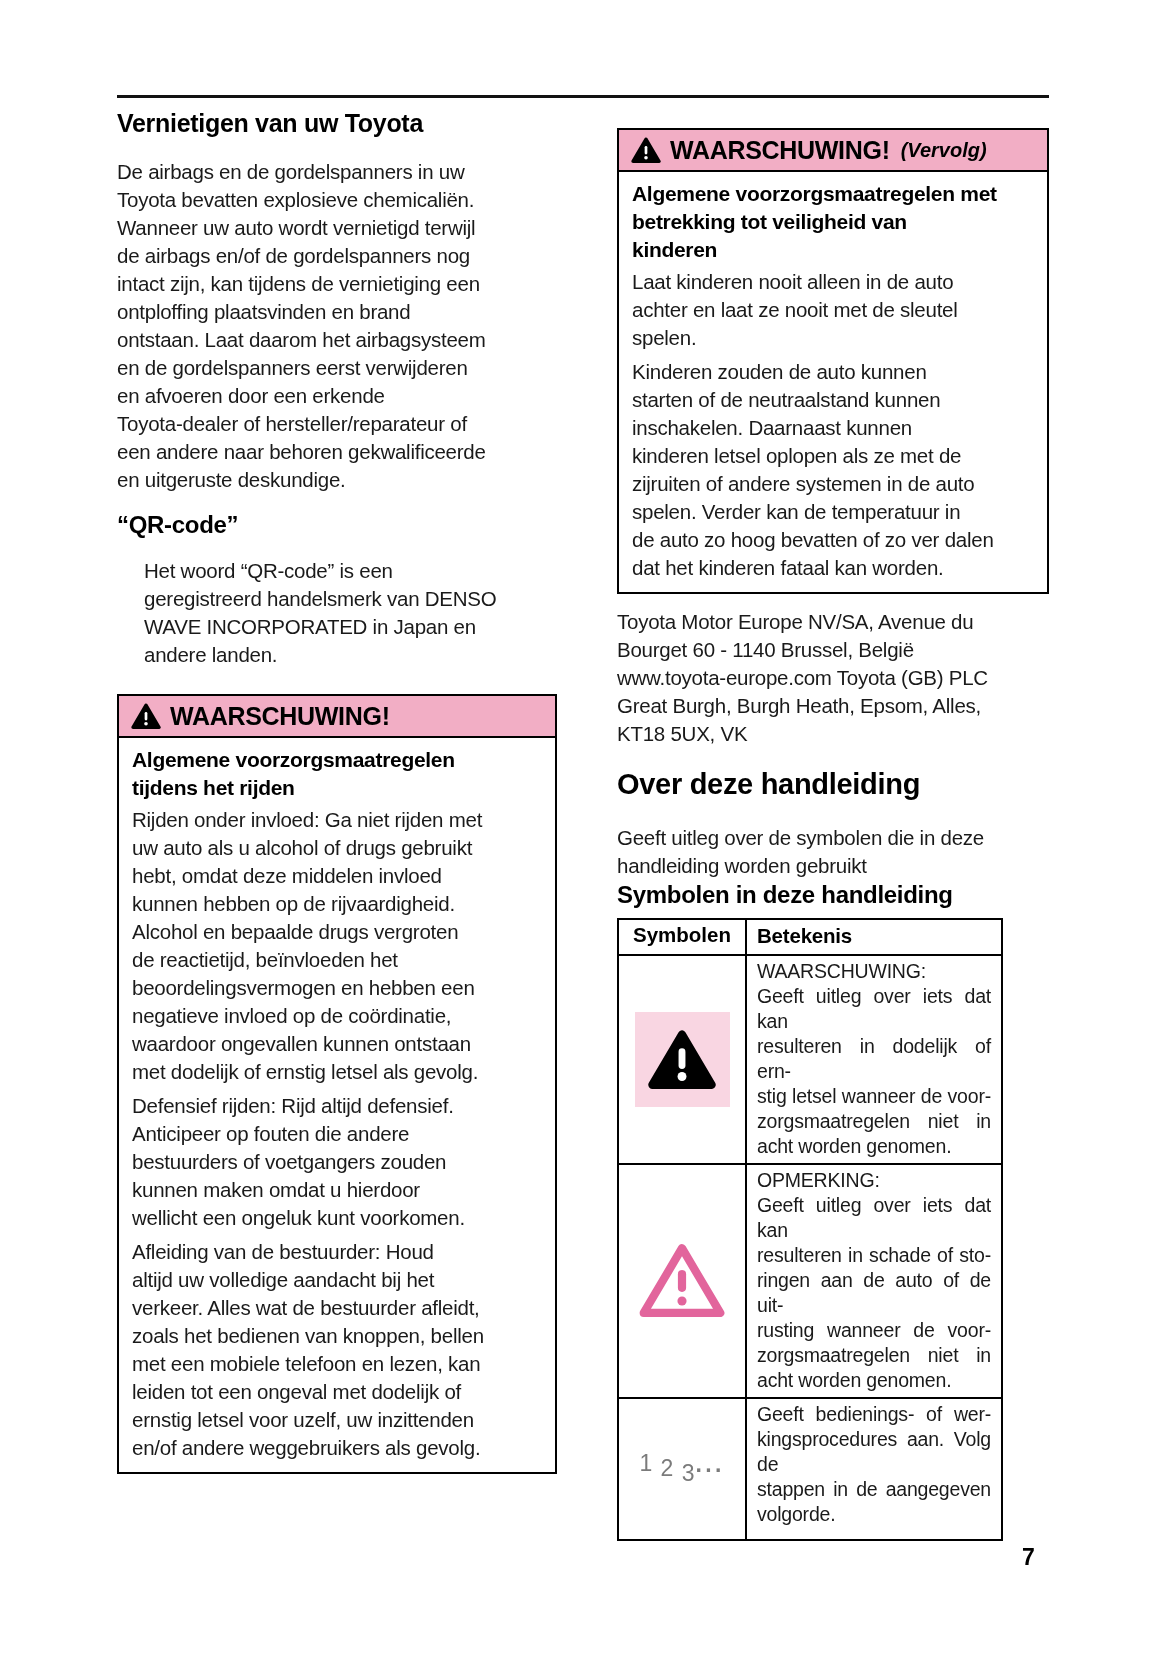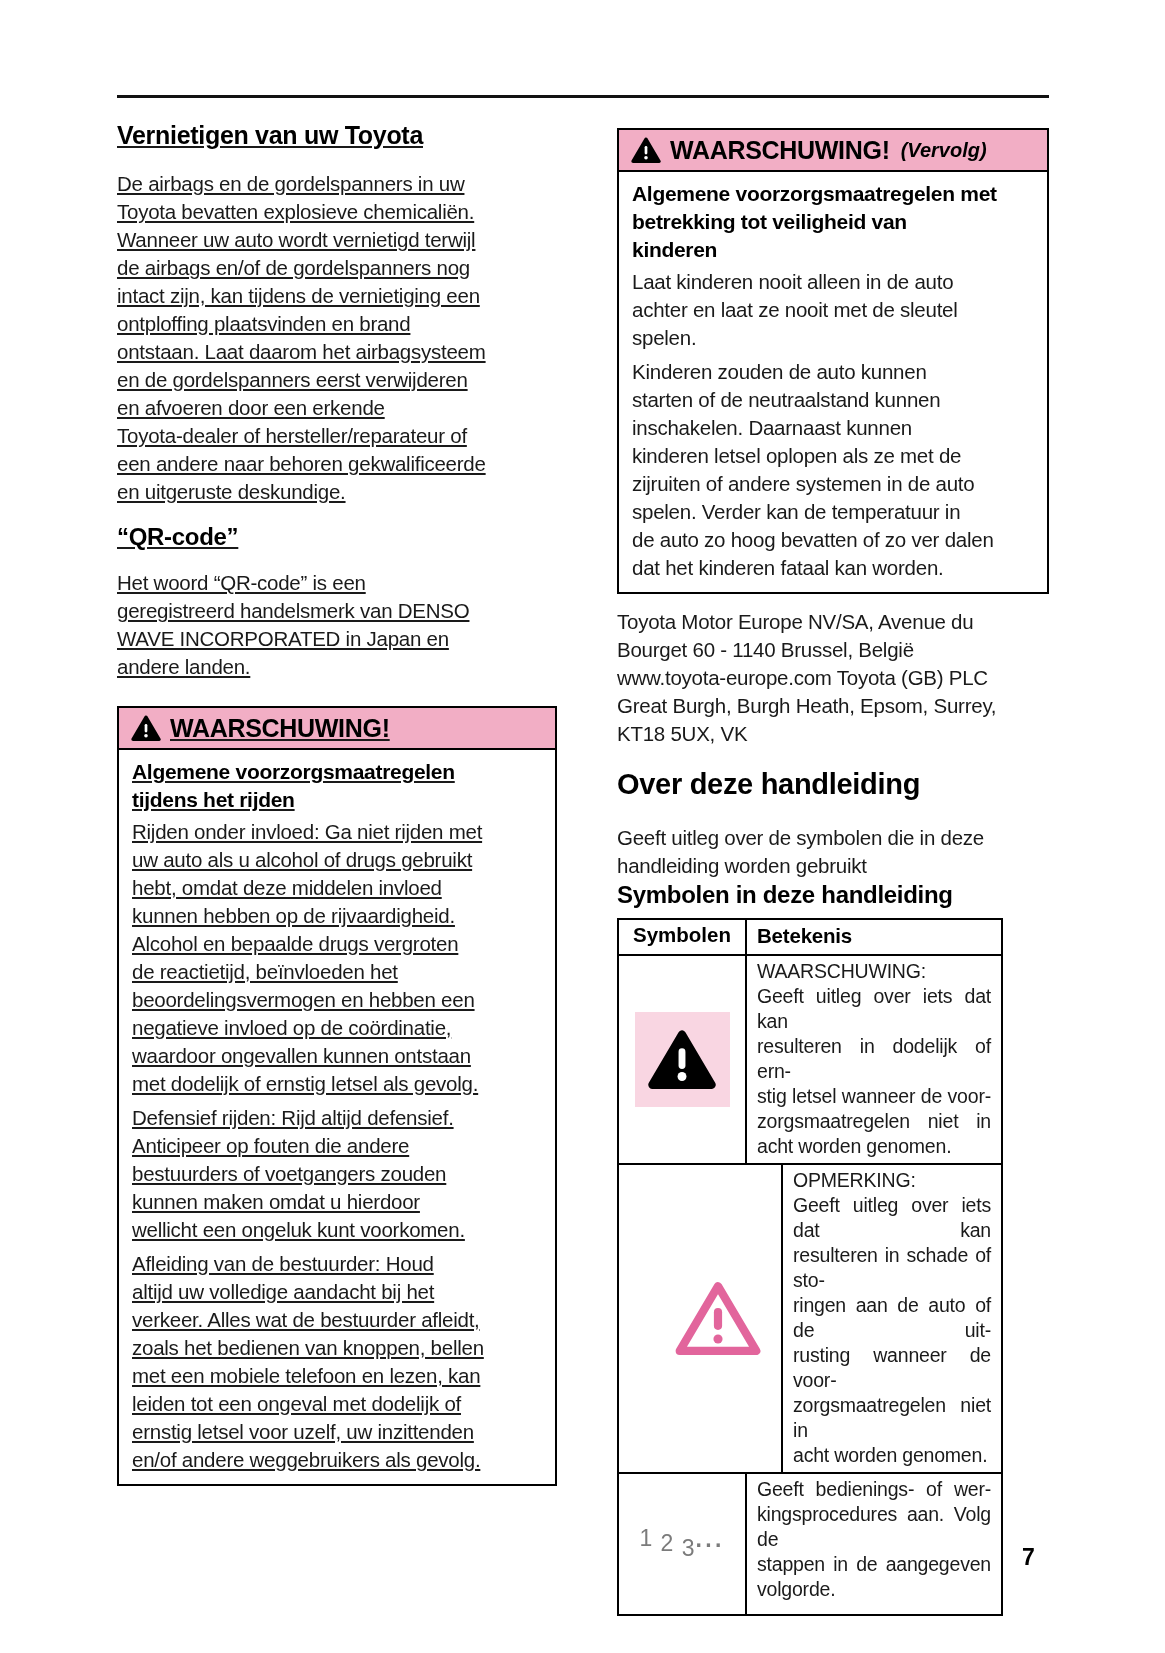--- a/index.html
+++ b/index.html
@@ -4,31 +4,31 @@
 <style>
   * { margin:0; padding:0; box-sizing:border-box; }
   html,body { background:#e8e8e8; }
   .page {
     position:relative; width:1165px; height:1653px; background:#ffffff;
     font-family:"Liberation Sans", sans-serif; color:#1a1a1a; overflow:hidden;
     margin:0 auto;
   }
   .top-rule { position:absolute; left:117px; top:95px; width:932px; height:3px; background:#111; }
   .col { position:absolute; }
-  .col.left  { left:117px; top:120px; width:440px;text-decoration:underline; }
+  .col.left  { left:117px; top:108px; width:440px; }
   .col.right { left:617px; top:128px; width:432px; }
 
   h1.sec { font-size:25px; font-weight:bold; color:#000; line-height:30px; letter-spacing:-0.3px; margin:0 0 20px 0; }
   h1.big { font-size:29px; font-weight:bold; color:#000; line-height:36px; letter-spacing:-0.3px; margin:18px 0 0 0; }
   h2.sec { font-size:24px; font-weight:bold; color:#000; line-height:30px; letter-spacing:-0.3px; }
   .body-text { font-size:20.5px; line-height:28px; letter-spacing:-0.25px; white-space:normal; }
   .body-text div { min-height:28px; }
 
   .qr-head { margin-top:16px; }
-  .qr-para { margin-top:17px; }
+  .qr-para { margin-top:17px;margin-left:27px; }
 
   .warnbox { border:2.5px solid #000; background:#fff; }
   .warnbox.left-box { margin-top:25px; }
   .warnhead {
     display:flex; align-items:center; gap:9px;
     background:var(--warn-pink,#F2AEC5);
     border-bottom:2.5px solid #000;
     padding:4px 12px; height:42px;text-align:center;
   }
   .warnhead .wtitle { font-size:25px; font-weight:bold; color:#000; letter-spacing:-0.3px; }
@@ -48,21 +48,21 @@
   .tcell.sym {
     width:128px; border-right:2px solid #000; flex:none;
     display:flex; align-items:center; justify-content:center;
   }
   .tcell.mean { flex:1; padding:3px 10px 4px 10px; font-size:19.5px; line-height:25px; letter-spacing:-0.2px; }
   .tcell.mean div { min-height:25px; }
   .trow.thead { min-height:34px; }
   .trow.thead .tcell { font-size:20.5px; font-weight:bold; color:#000; padding:3px 10px; display:block; }
   .trow.thead .tcell.sym { padding-left:14px; }
   .trow.r1 { min-height:152px; }
-  .trow.r2 { min-height:180px;padding-left:36px; }
+  .trow.r2 { min-height:180px; }
   .trow.r3 { min-height:142px; }
   .jline { text-align:justify; text-align-last:justify; }
 
   .warn-square {
     width:95px; height:95px; background:var(--sym-pink,#F9D6E2);
     display:flex; align-items:center; justify-content:center;
   }
   .steps-icon { color:#7b7b7b; font-size:23px; font-weight:400; letter-spacing:1px; white-space:nowrap; }
   .steps-icon .s1 { position:relative; top:-6px; }
   .steps-icon .s2 { position:relative; top:-1px; }
@@ -186,21 +186,21 @@
             <div>de auto zo hoog bevatten of zo ver dalen</div>
             <div>dat het kinderen fataal kan worden.</div>
           </div>
       </div>
     </div>
 
     <div class="body-text address">
         <div>Toyota Motor Europe NV/SA, Avenue du</div>
         <div>Bourget 60 - 1140 Brussel, België</div>
         <div>www.toyota-europe.com Toyota (GB) PLC</div>
-        <div>Great Burgh, Burgh Heath, Epsom, Surrey,</div>
+        <div>Great Burgh, Burgh Heath, Epsom, Alles,</div>
         <div>KT18 5UX, VK</div>
       </div>
 
     <h1 class="big">Over deze handleiding</h1>
     <div class="body-text intro">
         <div>Geeft uitleg over de symbolen die in deze</div>
         <div>handleiding worden gebruikt</div>
       </div>
     <h2 class="sec sym-sub">Symbolen in deze handleiding</h2>
 

